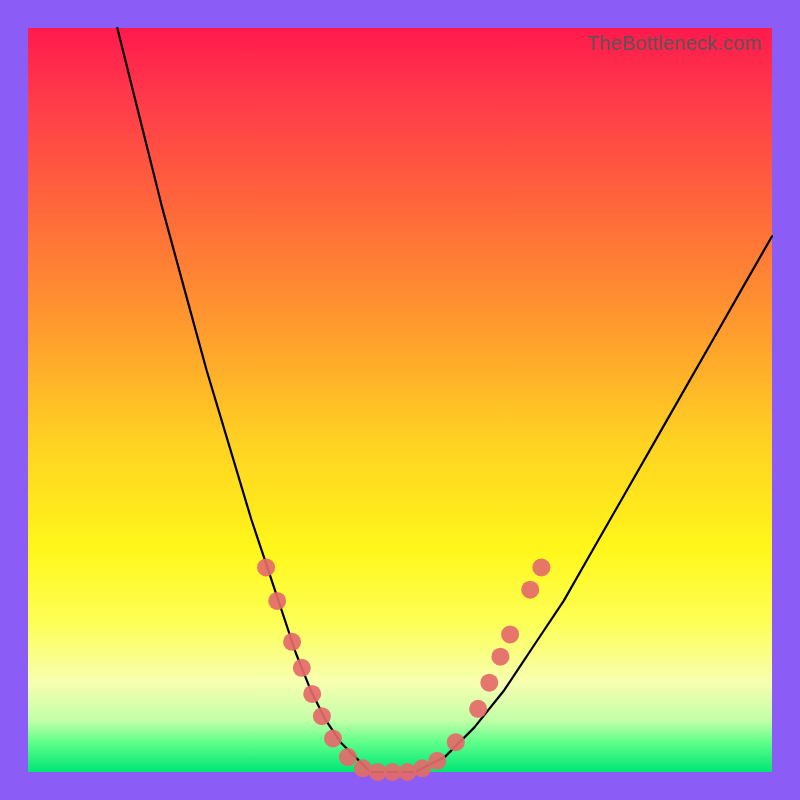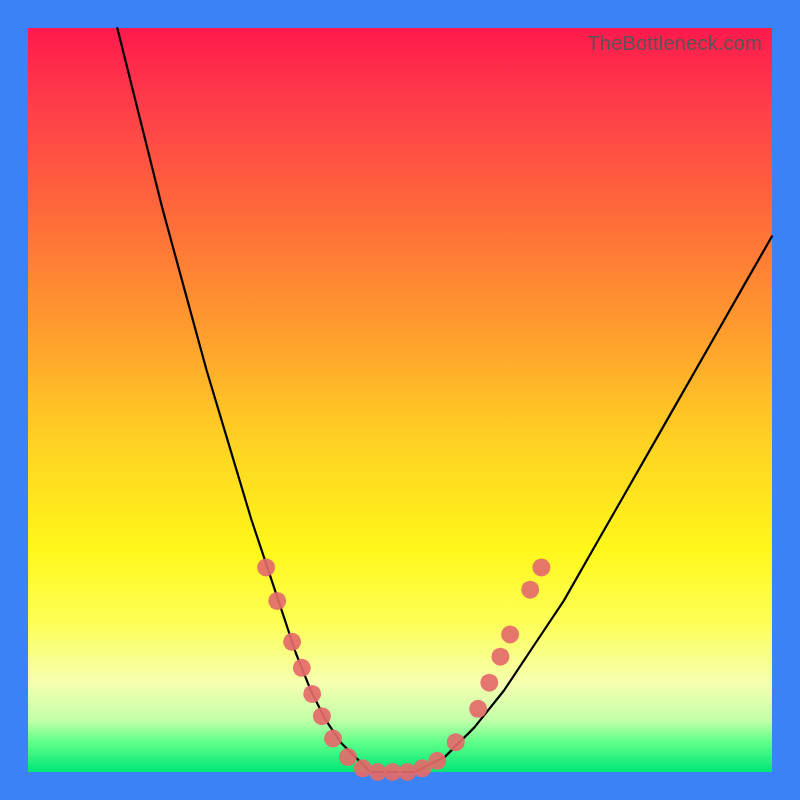--- a/index.html
+++ b/index.html
@@ -8,21 +8,21 @@
     width: 800px;
     height: 800px;
     overflow: hidden;
     background: #000;
     font-family: Arial, Helvetica, sans-serif;
   }
   .frame {
     position: relative;
     width: 800px;
     height: 800px;
-    background: #3b82f6;
+    background: #8b5cf6;
   }
   .plot-area {
     position: absolute;
     left: 28px;
     top: 28px;
     width: 744px;
     height: 744px;
     
     background: linear-gradient(to bottom,
       #ff1a4d 0%,

